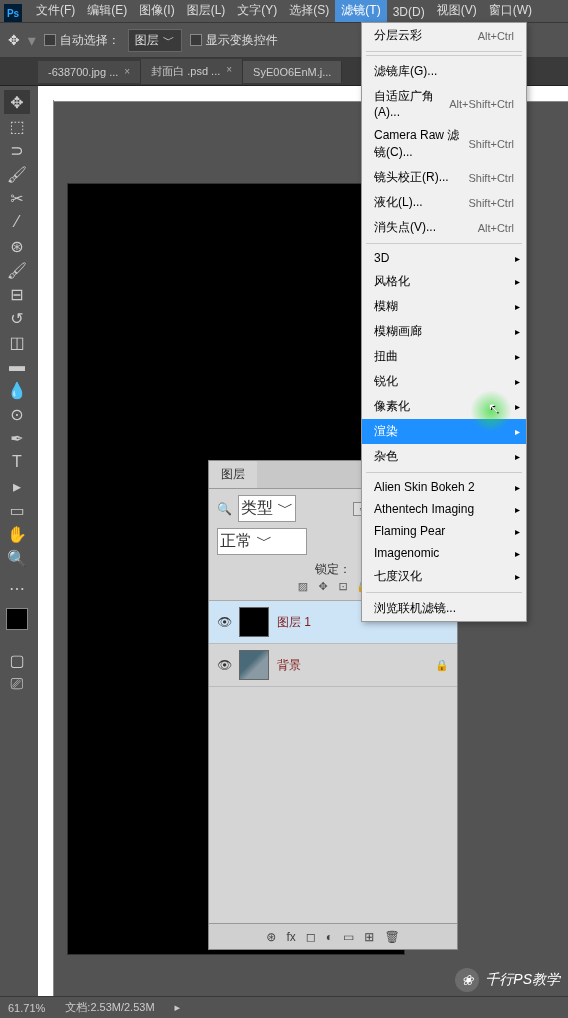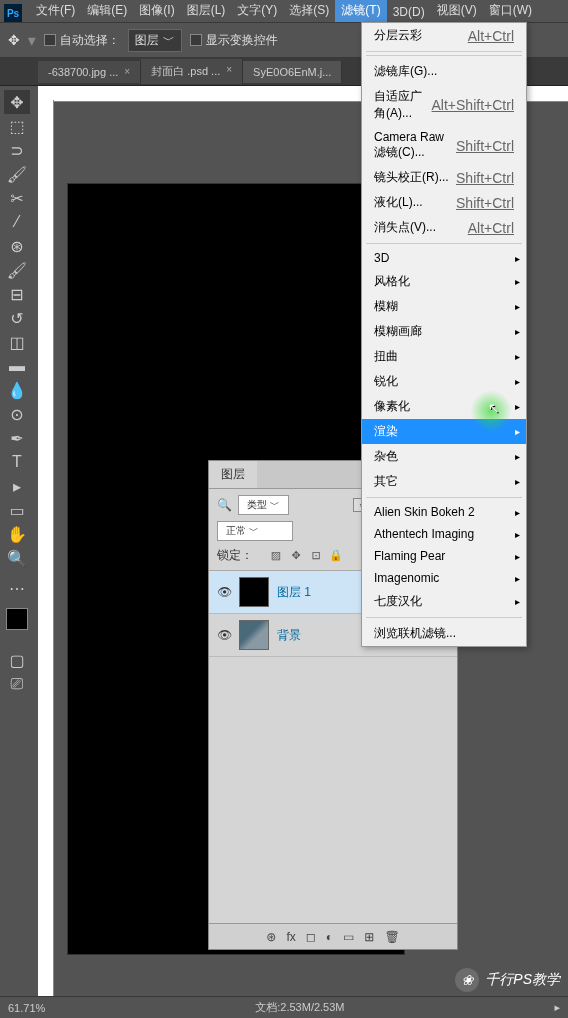--- a/index.html
+++ b/index.html
@@ -18,47 +18,47 @@
 .tab.active { background: #535353; }
 .tab-close { font-size: 10px; color: #aaa; }
 .workspace { position: absolute; top: 86px; left: 0; right: 0; bottom: 22px; background: #535353; }
 .left-toolbox { position: absolute; left: 2px; top: 0; width: 30px; background: #535353; display: flex; flex-direction: column; align-items: center; padding-top: 4px; gap: 0; }
 .tool { width: 26px; height: 24px; display: flex; align-items: center; justify-content: center; color: #ccc; font-size: 16px; cursor: pointer; }
 .tool.active { background: #3a3a3a; }
 .color-swatch { width: 22px; height: 22px; background: #000; border: 1px solid #888; margin-top: 8px; position: relative; }
 .color-swatch::after { content: ''; position: absolute; width: 22px; height: 22px; background: #fff; border: 1px solid #888; top: 6px; left: 6px; z-index: -1; }
 .canvas-area { position: absolute; left: 40px; top: 0; right: 0; bottom: 0; background: #535353; }
 .canvas { position: absolute; left: 28px; top: 98px; width: 336px; height: 770px; background: #000; box-shadow: 0 0 0 1px #333; }
-.status-bar { position: absolute; bottom: 0; left: 0; right: 0; height: 22px; background: #535353; border-top: 1px solid #383838; display: flex; align-items: center; padding: 0 8px; color: #ccc; font-size: 11px; gap: 20px; justify-content: space-between; }
+.status-bar { position: absolute; bottom: 0; left: 0; right: 0; height: 22px; background: #535353; border-top: 1px solid #383838; display: flex; align-items: center; padding: 0 8px; color: #ccc; font-size: 11px; gap: 20px; }
 .dropdown-menu { position: absolute; left: 361px; top: 22px; width: 166px; background: #f0f0f0; border: 1px solid #999; box-shadow: 2px 2px 6px rgba(0,0,0,0.3); z-index: 1000; }
 .menu-row { display: flex; justify-content: space-between; align-items: center; padding: 4px 12px; font-size: 12px; color: #000; cursor: default; position: relative; }
 .menu-row.highlighted { background: #1e90ff; color: #fff; }
 .menu-row.has-sub::after { content: '▸'; position: absolute; right: 6px; font-size: 10px; }
 .menu-sep { height: 1px; background: #ccc; margin: 3px 4px; }
-.shortcut { color: #666; font-size: 14px; text-decoration: underline; }
+.shortcut { color: #666; font-size: 11px; }
 .cursor-highlight { position: absolute; left: 470px; top: 390px; width: 42px; height: 42px; background: radial-gradient(circle, rgba(50,220,50,0.7) 0%, rgba(50,220,50,0) 70%); border-radius: 50%; z-index: 1001; pointer-events: none; }
 .cursor-arrow { position: absolute; left: 488px; top: 400px; font-size: 14px; color: #fff; z-index: 1002; pointer-events: none; text-shadow: 1px 1px 0 #000; }
 .layers-panel { position: absolute; left: 208px; top: 460px; width: 250px; height: 490px; background: #d5d5d5; border: 1px solid #888; z-index: 500; }
 .panel-tabs { background: #c8c8c8; display: flex; border-bottom: 1px solid #999; }
 .panel-tab { padding: 5px 12px; font-size: 12px; color: #333; background: #d5d5d5; }
 .panel-controls { padding: 6px 8px; display: flex; flex-direction: column; gap: 6px; border-bottom: 1px solid #aaa; }
 .panel-row { display: flex; align-items: center; gap: 6px; font-size: 12px; color: #333; }
-.panel-select { background: #fff; border: 1px solid #999; padding: 2px 8px; font-size: 10px; flex: 0 0 auto; }
+.panel-select { background: #fff; border: 1px solid #999; padding: 2px 2px; font-size: 16px; flex: 0 0 auto; }
 .panel-icons { display: flex; gap: 4px; margin-left: auto; }
 .pi { width: 16px; height: 14px; border: 1px solid #888; background: #ddd; font-size: 9px; display: flex; align-items: center; justify-content: center; }
-.lock-row { display: flex; align-items: center; gap: 14px; font-size: 12px; color: #333; }
+.lock-row { display: flex; align-items: center; gap: 0; font-size: 12px; color: #333; flex-direction: column; }
 .lock-icons { display: flex; gap: 2px; }
 .li { width: 18px; height: 16px; display: flex; align-items: center; justify-content: center; font-size: 11px; color: #555; }
 .layer-list { background: #d5d5d5; }
 .layer-item { display: flex; align-items: center; padding: 6px 8px; gap: 8px; border-bottom: 1px solid #bbb; }
 .layer-item.selected { background: #cde4f7; }
 .eye { width: 14px; font-size: 12px; color: #333; }
 .layer-thumb { width: 30px; height: 30px; border: 1px solid #666; background: #000; }
 .layer-thumb.bg { background: linear-gradient(135deg, #4a6a7a 40%, #8a9aa5 60%); }
-.layer-name { font-size: 12px; color: #0369a1; }
+.layer-name { font-size: 12px; color: #7f1d1d; }
 .layer-lock { margin-left: auto; font-size: 11px; color: #555; }
 .panel-footer { position: absolute; bottom: 0; left: 0; right: 0; height: 26px; background: #d0d0d0; border-top: 1px solid #999; display: flex; align-items: center; justify-content: center; gap: 10px; }
 .pf { font-size: 12px; color: #444; }
 .watermark { position: absolute; right: 8px; bottom: 26px; display: flex; align-items: center; gap: 6px; color: #fff; font-size: 14px; font-style: italic; z-index: 2000; }
 .wm-icon { width: 24px; height: 24px; background: rgba(255,255,255,0.15); border-radius: 50%; display: flex; align-items: center; justify-content: center; font-size: 14px; }
 .ruler-top { position: absolute; left: 38px; top: 86px; right: 0; height: 16px; background: #fff; border-bottom: 1px solid #888; z-index: 100; }
 .ruler-left { position: absolute; left: 38px; top: 100px; width: 16px; bottom: 22px; background: #fff; border-right: 1px solid #888; z-index: 100; }
 </style>
 </head>
 <body>
@@ -155,21 +155,21 @@
       <div class="panel-select"><span>类型</span> ﹀</div>
       <div class="panel-icons">
         <div class="pi">▫</div>
         <div class="pi">◐</div>
         <div class="pi">T</div>
         <div class="pi">▢</div>
         <div class="pi">◈</div>
       </div>
     </div>
     <div class="panel-row">
-      <div class="panel-select" style="width:76px"><span>正常</span> ﹀</div>
+      <div class="panel-select" style="width:90px"><span>正常</span> ﹀</div>
       <span style="margin-left:auto">不透</span>
     </div>
     <div class="lock-row">
       <span>锁定：</span>
       <div class="lock-icons">
         <div class="li">▨</div>
         <div class="li">✥</div>
         <div class="li">⊡</div>
         <div class="li">🔒</div>
       </div>
@@ -250,23 +250,20 @@
     </div>
     <div class="menu-row has-sub">
       <span>像素化</span>
     </div>
     <div class="menu-row has-sub highlighted">
       <span>渲染</span>
     </div>
     <div class="menu-row has-sub">
       <span>杂色</span>
     </div>
-    <div class="menu-row has-sub">
-      <span>其它</span>
-    </div>
     <div class="menu-sep"></div>
     <div class="menu-row has-sub">
       <span>Alien Skin Bokeh 2</span>
     </div>
     <div class="menu-row has-sub">
       <span>Athentech Imaging</span>
     </div>
     <div class="menu-row has-sub">
       <span>Flaming Pear</span>
     </div>

